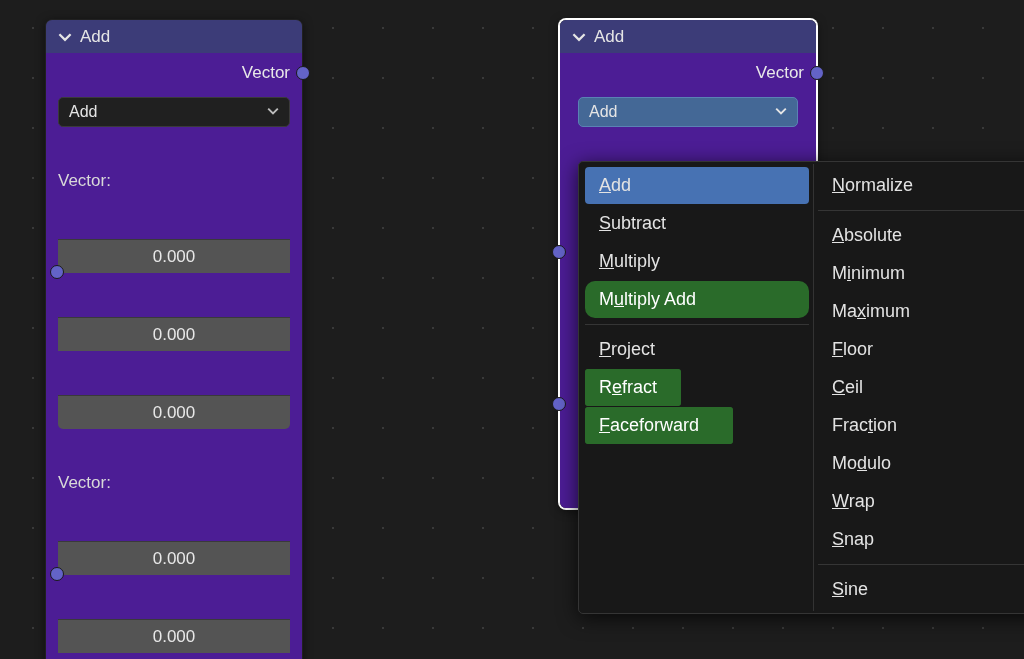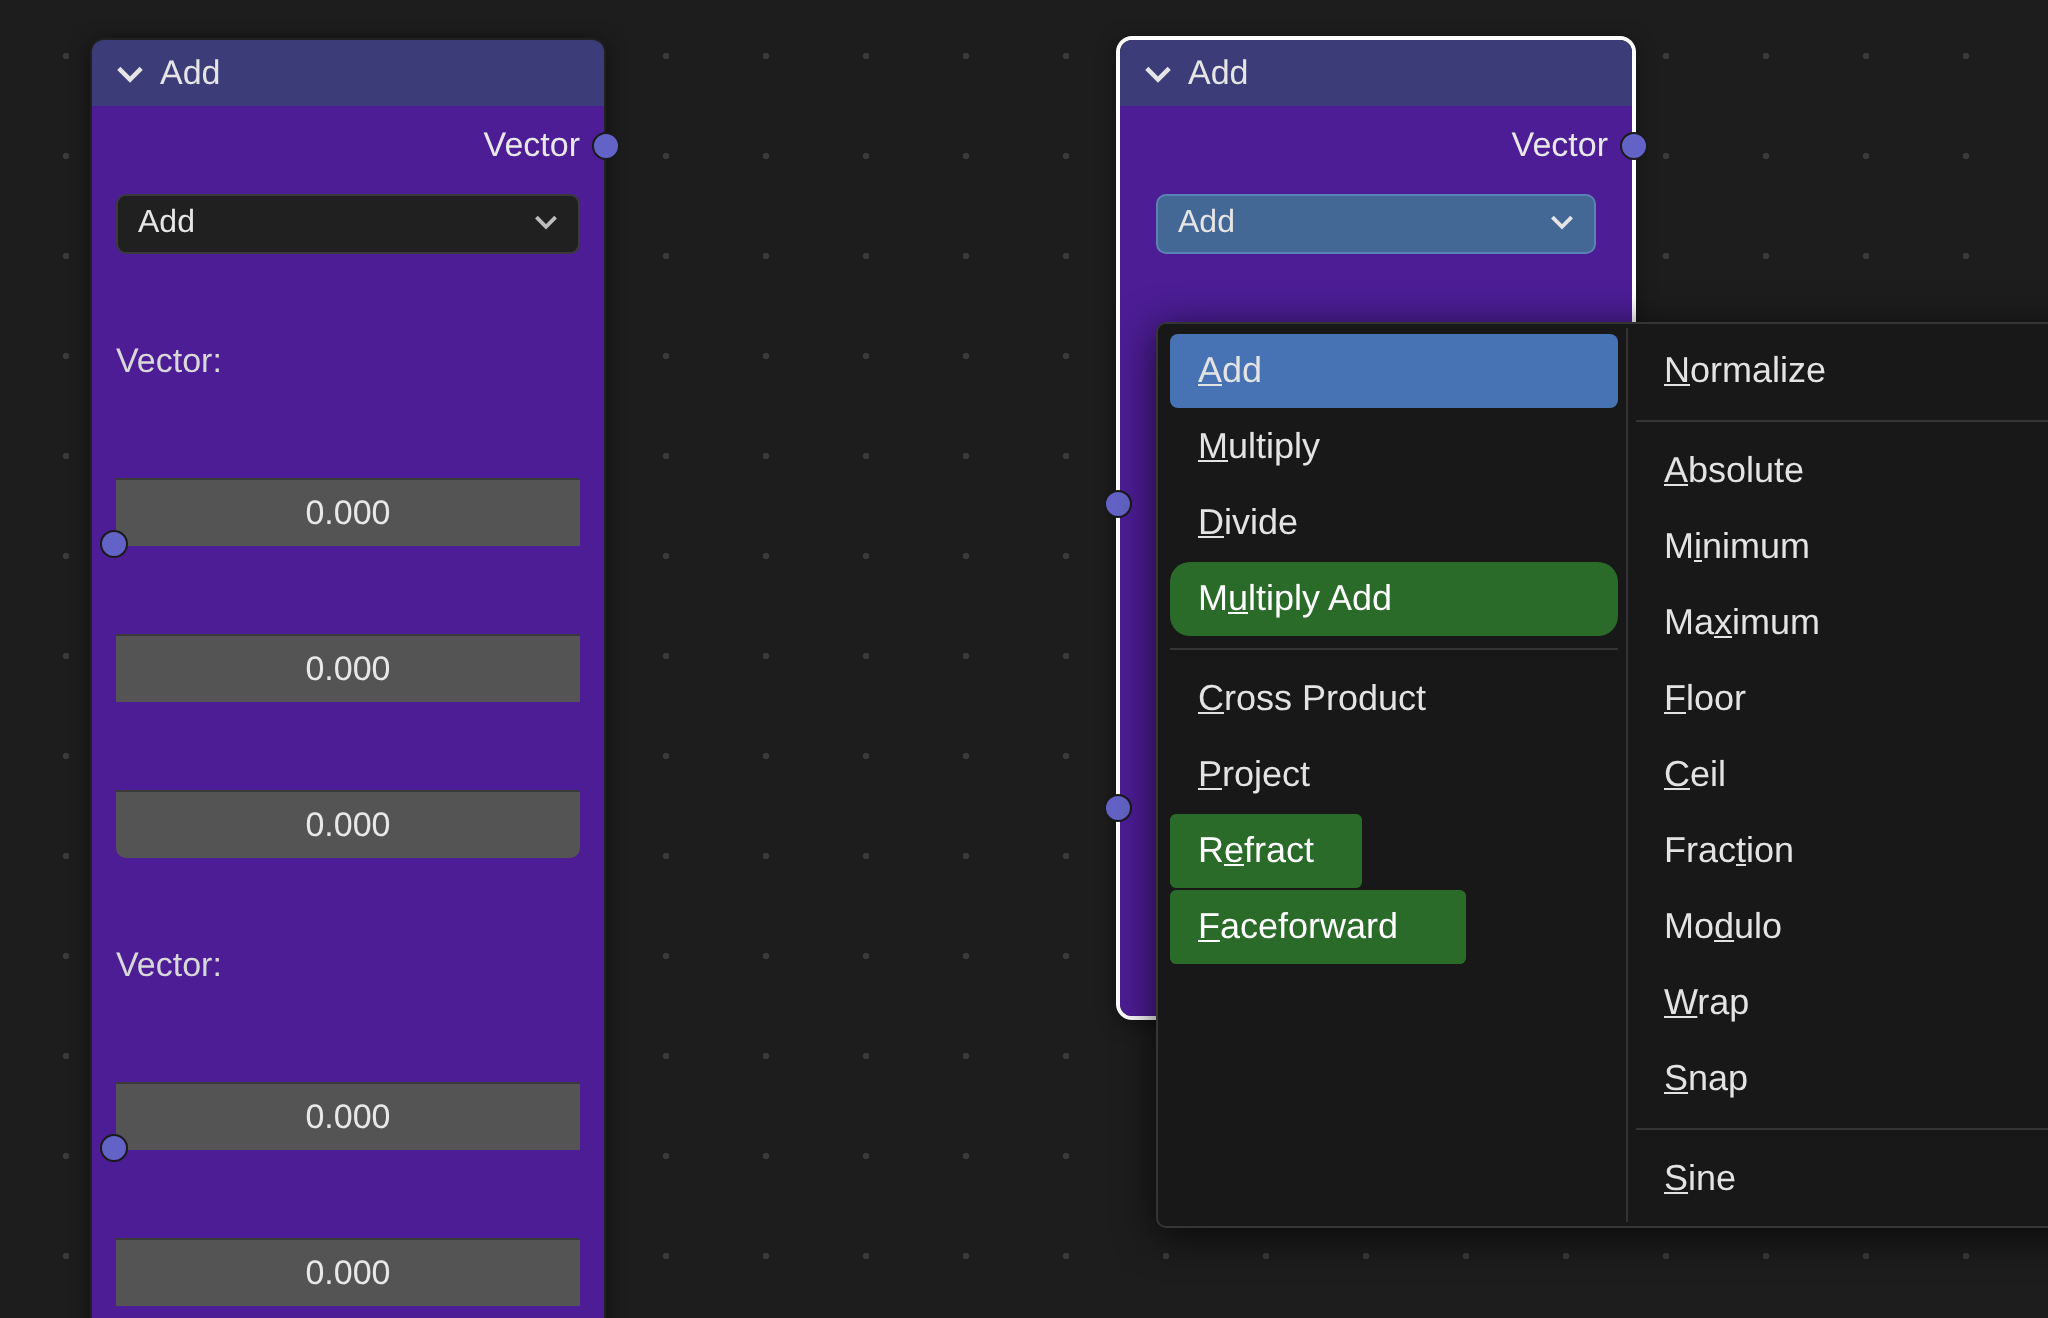--- a/index.html
+++ b/index.html
@@ -233,25 +233,24 @@
     </div>
 
     <span class="socket input" style="top:225px;"></span>
     <span class="socket input" style="top:377px;"></span>
   </div>
 </div>
 
 <div class="menu" style="left:578px; top:161px;">
   <div class="menu-col" id="menu-col1">
       <div class="menu-item selected"><span><span class="u">A</span>dd</span></div>
+      <div class="menu-item"><span><span class="u">S</span>ubtract</span></div>
       <div class="menu-item"><span><span class="u">M</span>ultiply</span></div>
-      <div class="menu-item"><span><span class="u">D</span>ivide</span></div>
       <div class="menu-item highlight"><span>M<span class="u">u</span>ltiply Add</span></div>
       <div class="menu-sep"></div>
-      <div class="menu-item"><span><span class="u">C</span>ross Product</span></div>
       <div class="menu-item"><span><span class="u">P</span>roject</span></div>
       <div class="menu-item highlight-inset" style="position: relative; z-index: 0; background: transparent; color: rgb(255, 255, 255);"><span style="position: absolute; left: 0px; top: 0px; bottom: 0px; width: 96px; background: rgb(42, 107, 42); border-radius: 3px; z-index: -1;"></span><span class="hl-bg" style="width: 96px; left: 0px; top: 0px; bottom: 0px; position: absolute; z-index: -1;"></span><span>R<span class="u">e</span>fract</span></div>
       <div class="menu-item highlight-inset" style="position: relative; z-index: 0; background: transparent; color: rgb(255, 255, 255);"><span style="position: absolute; left: 0px; top: 0px; bottom: 0px; width: 148px; background: rgb(42, 107, 42); border-radius: 3px; z-index: -1;"></span><span class="hl-bg" style="width: 148px; left: 0px; top: 0px; bottom: 0px; position: absolute; z-index: -1;"></span><span><span class="u">F</span>aceforward</span></div>
     </div>
   <div class="menu-col" id="menu-col2">
       <div class="menu-item"><span><span class="u">N</span>ormalize</span></div>
       <div class="menu-sep"></div>
       <div class="menu-item"><span><span class="u">A</span>bsolute</span></div>
       <div class="menu-item"><span>M<span class="u">i</span>nimum</span></div>
       <div class="menu-item"><span>Ma<span class="u">x</span>imum</span></div>

